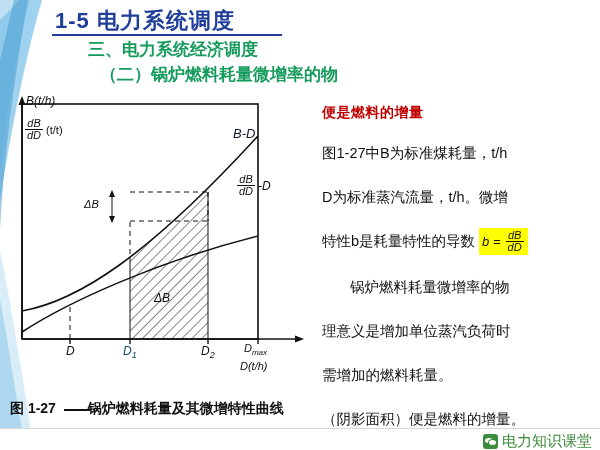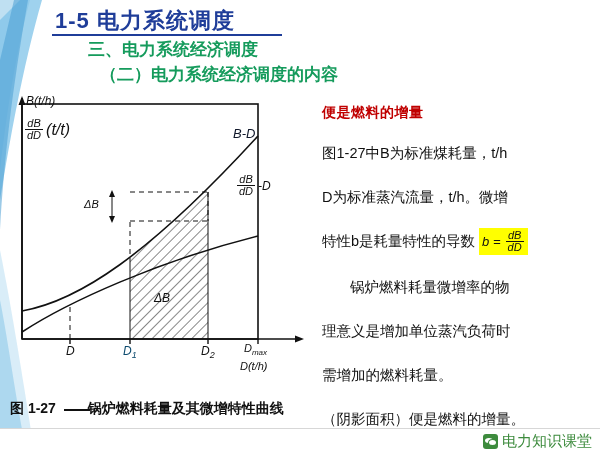--- a/index.html
+++ b/index.html
@@ -203,21 +203,21 @@
       <path d="M0,20 L20,0 L42,0 C22,70 10,140 0,200 Z" fill="#7fc3e8" opacity="0.75"></path>
       <path d="M0,60 L14,0 L28,0 C12,90 4,160 0,230 Z" fill="#4a9ed4" opacity="0.55"></path>
       <path d="M0,250 C10,300 20,360 34,450 L0,450 Z" fill="#cfe8f6" opacity="0.8"></path>
       <path d="M0,300 C8,340 16,400 26,450 L0,450 Z" fill="#8fc9e9" opacity="0.6"></path>
     </svg>
   </div>
 
   <div class="title-main">1-5  电力系统调度</div>
   <div class="title-underline"></div>
   <div class="title-sub1">三、电力系统经济调度</div>
-  <div class="title-sub2">（二）电力系统经济调度的内容</div>
+  <div class="title-sub2">（二）锅炉燃料耗量微增率的物</div>
 
   <div class="figure">
     <svg width="300" height="300" viewBox="0 0 300 300" xmlns="http://www.w3.org/2000/svg">
 
       <rect x="14" y="8" width="236" height="235" fill="none" stroke="#111111" stroke-width="1.6"></rect>
 
       <line x1="14" y1="243" x2="14" y2="2" stroke="#111111" stroke-width="1.6"></line>
       <polygon points="14,0 10.5,9 17.5,9" fill="#111111"></polygon>
 
       <line x1="14" y1="243" x2="292" y2="243" stroke="#111111" stroke-width="1.6"></line>
@@ -259,21 +259,21 @@
       <line x1="250" y1="243" x2="250" y2="248" stroke="#111111" stroke-width="1.4"></line>
     </svg>
 
     <div style="position:absolute;left:18px;top:-2px;font-size:12px;font-style:italic;color:#111;">B(t/h)</div>
 
     <div style="position:absolute;left:16px;top:22px;font-size:11px;color:#111;display:flex;align-items:center;gap:2px;">
       <span class="frac">
         <span class="num">dB</span>
         <span class="den">dD</span>
       </span>
-      <span style="font-style:italic;font-size:16px;">(t/t)</span>
+      <span style="font-size:11px;">(t/t)</span>
     </div>
 
     <div style="position:absolute;left:225px;top:30px;font-size:13px;font-style:italic;color:#0f172a;">B-D</div>
 
     <div style="position:absolute;left:228px;top:78px;font-size:11px;color:#111;display:flex;align-items:center;gap:2px;">
       <span class="frac">
         <span class="num">dB</span>
         <span class="den">dD</span>
       </span>
       <span style="font-style:italic;font-size:12px;">-D</span>

